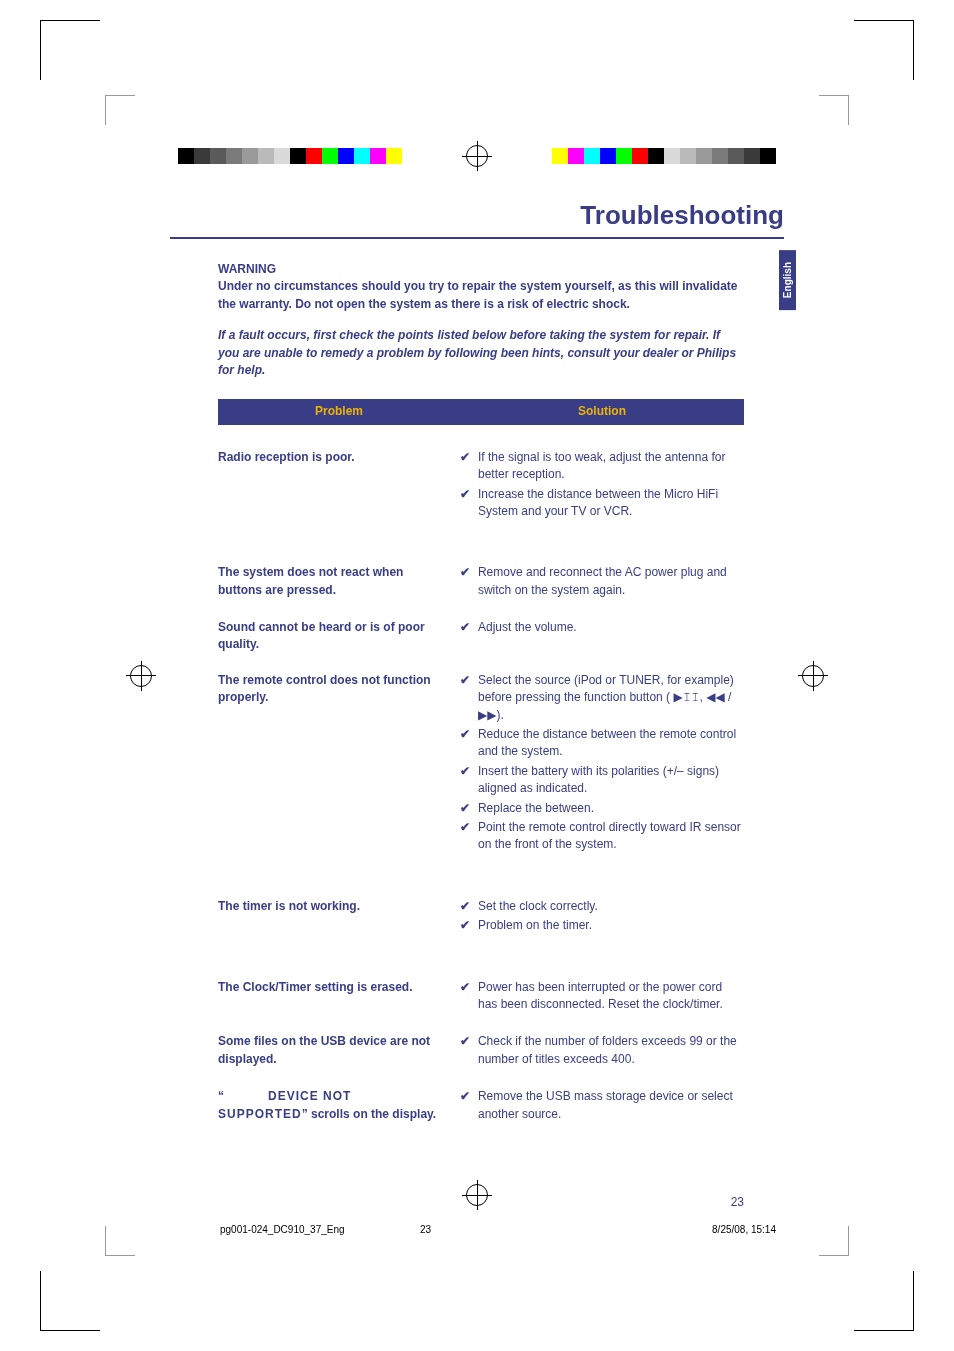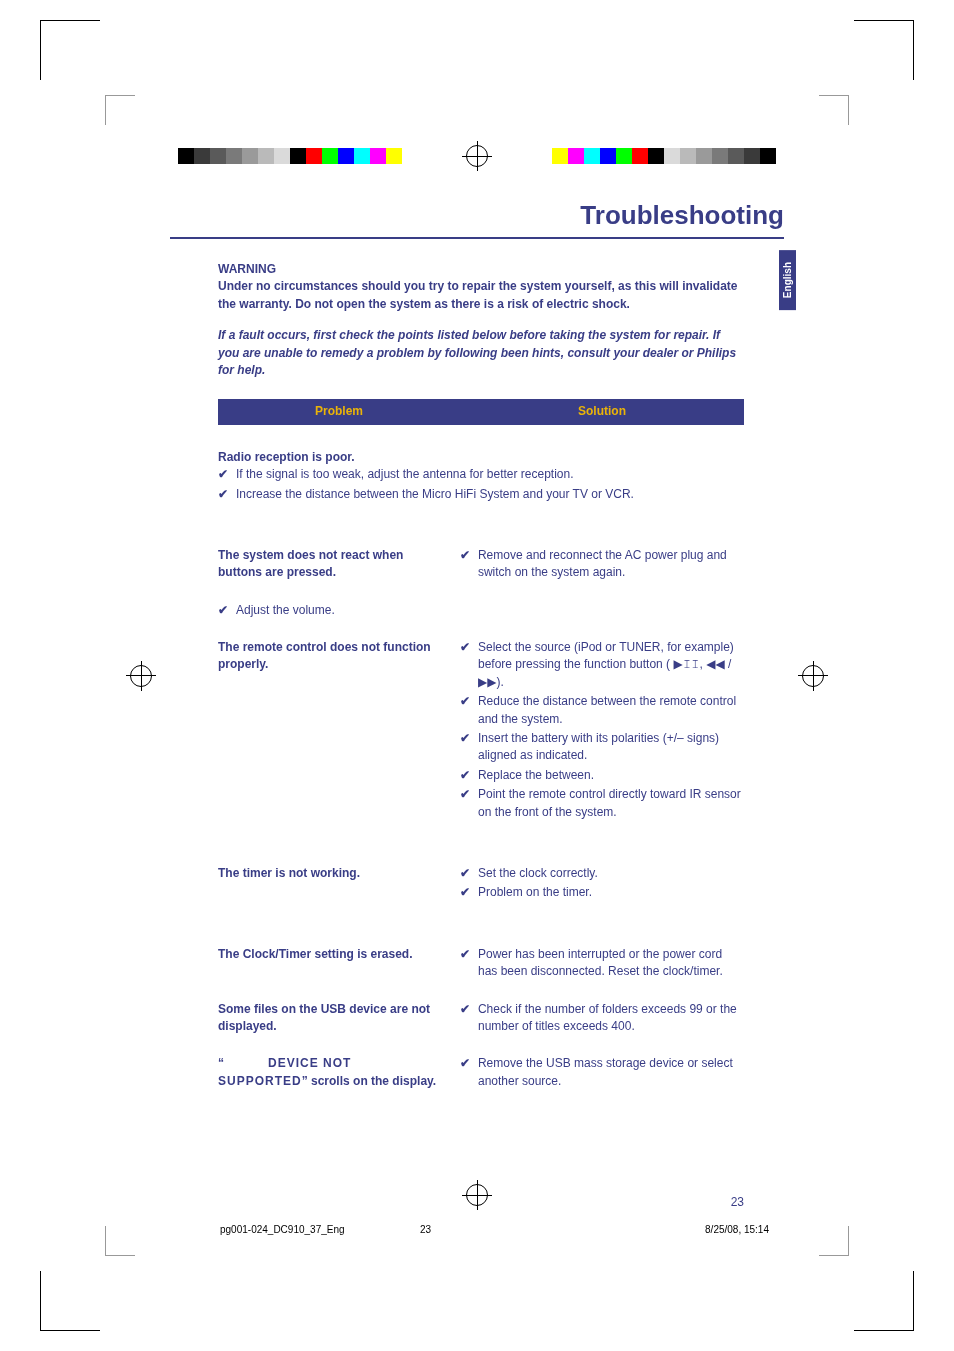--- a/index.html
+++ b/index.html
@@ -140,34 +140,34 @@
     right: 40px;
     bottom: -30px;
     font-size: 12px;
     color: rgb(57, 61, 134);
   }
 
   .footer {
     position: absolute;
     bottom: 116px;
     left: 178px;
-    right: 185px;
+    right: 178px;
     display: flex;
     font-size: 10px;
     color: #000;
     align-items: center;
     padding-left: 42px;
   }
   .footer .fname { flex: 0 0 200px; }
   .footer .fpage { flex: 0 0 180px; }
   .footer .spacer { flex: 1; }
   .footer .fdate { }
 
   .lcd { font-family: Liberation Sans, sans-serif; letter-spacing: 1px; margin-left: 44px; }
-  .row.first { padding-top: 24px; flex-direction: column; }
+  .row.first { padding-top: 24px; }
   .row.gap-big { padding-top: 42px; }
 </style>
 </head>
 <body>
 
 <div class="crop-tl"></div>
 <div class="crop-tr"></div>
 <div class="crop-bl"></div>
 <div class="crop-br"></div>
 <div class="crop-inner-tl"></div>
@@ -251,20 +251,21 @@
         <div class="row gap-big">
           <div class="problem">The system does not react when buttons are pressed.</div>
           <div class="solution">
             <div class="sol-item">
               <div class="check">✔</div>
               <div class="text">Remove and reconnect the AC power plug and switch on the system again.</div>
             </div>
           </div>
         </div>
         <div class="row ">
+          <div class="problem">Sound cannot be heard or is of poor quality.</div>
           <div class="solution">
             <div class="sol-item">
               <div class="check">✔</div>
               <div class="text">Adjust the volume.</div>
             </div>
           </div>
         </div>
         <div class="row ">
           <div class="problem">The remote control does not function properly.</div>
           <div class="solution">

